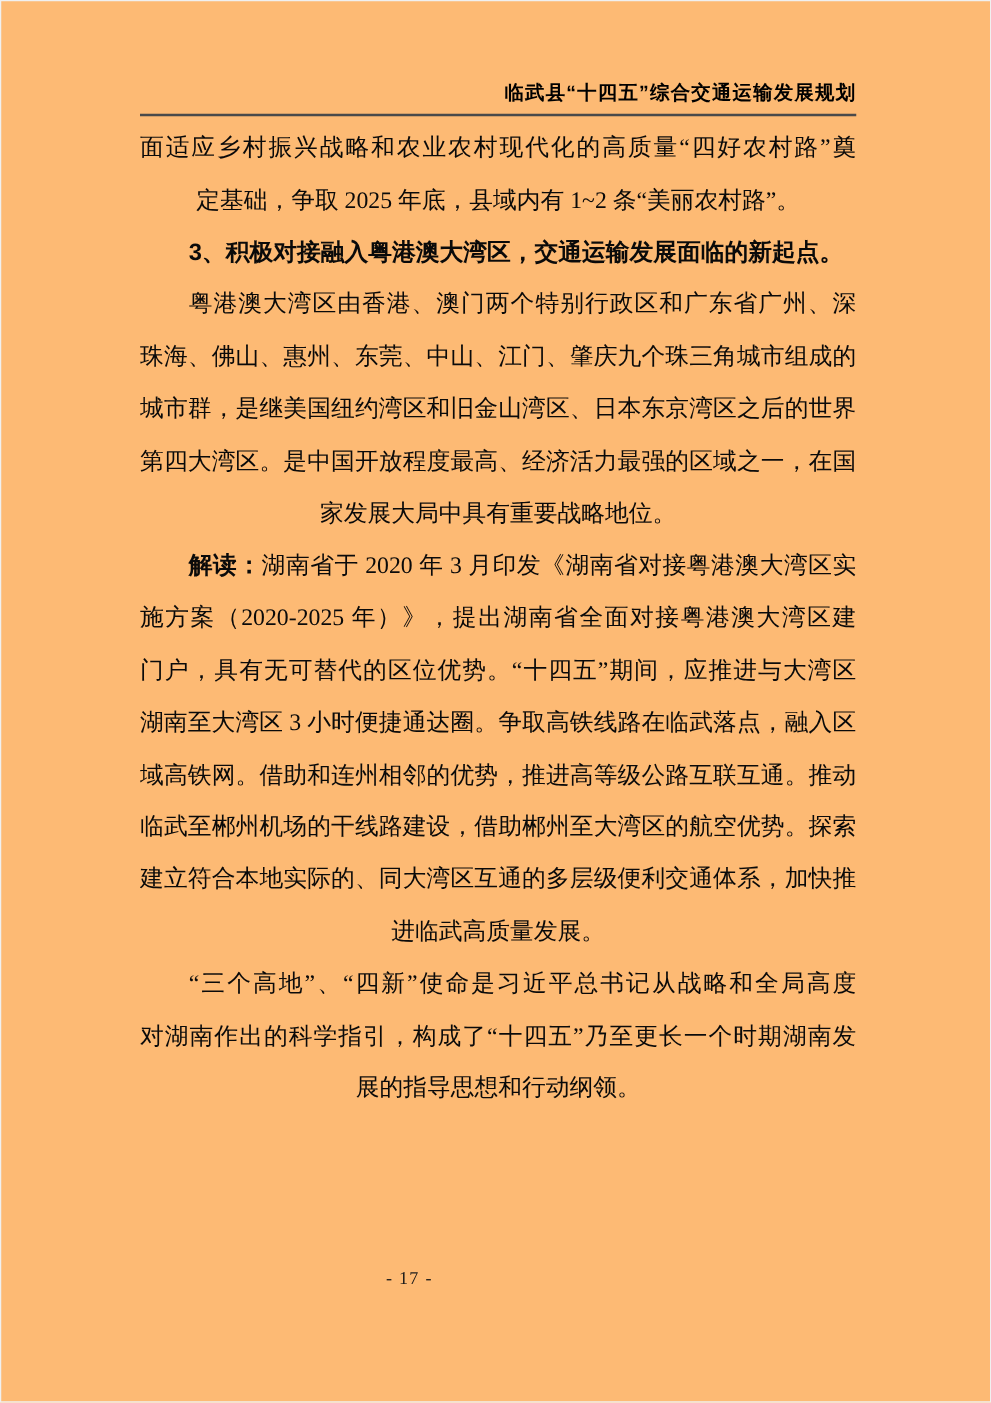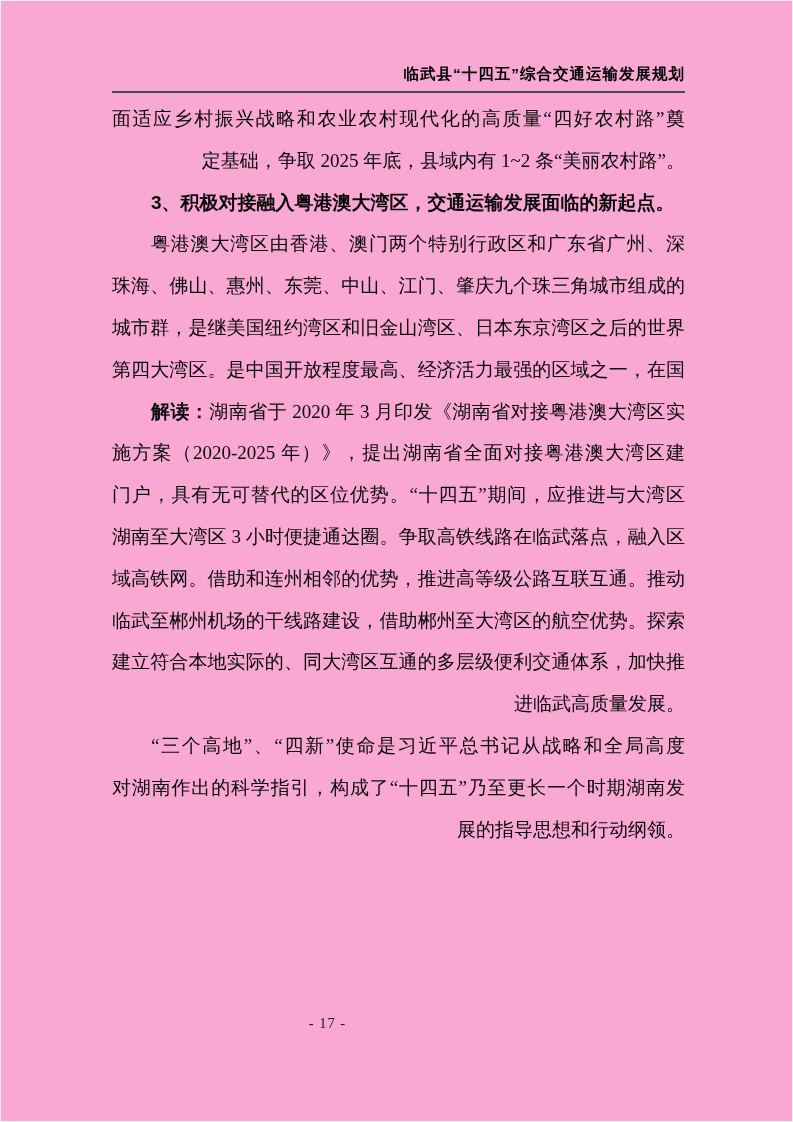--- a/index.html
+++ b/index.html
@@ -12,21 +12,21 @@
     height: 1122px;
     position: relative;
     font-family: "Liberation Serif", "DejaVu Serif", serif;
     color: #000000;
     overflow: hidden;
   }
   .page {
     position: absolute;
     left: 0; top: 0;
     width: 793px; height: 1122px;
-    background: #f9a8d4;
+    background: #fdba74;
     box-shadow: inset 0 0 0 1px #f0f0f0;
   }
   .header-title {
     position: absolute;
     left: 112px;
     top: 64px;
     width: 573px;
     text-align: right;
     font-family: "Liberation Sans", "DejaVu Sans", sans-serif;
     font-weight: 700;
@@ -48,21 +48,21 @@
     left: 112px;
     top: 98px;
     width: 573px;
   }
   .line {
     height: 41.8px;
     line-height: 41.8px;
     font-size: 19px;
     overflow: hidden;
     word-break: break-all;
-    text-align: right;
+    text-align: center;
     color: #0a0a0a;
   }
   .line.j {
     text-align: justify;
     text-align-last: justify;
   }
   .line.ind {
     text-indent: 39px;
   }
   .line.heading {
@@ -98,20 +98,21 @@
 
     <div class="line j">面适应乡村振兴战略和农业农村现代化的高质量“四好农村路”奠</div>
     <div class="line">定基础，争取 2025 年底，县域内有 1~2 条“美丽农村路”。</div>
 
     <div class="line heading ind">3、积极对接融入粤港澳大湾区，交通运输发展面临的新起点。</div>
 
     <div class="line j ind">粤港澳大湾区由香港、澳门两个特别行政区和广东省广州、深圳、</div>
     <div class="line j">珠海、佛山、惠州、东莞、中山、江门、肇庆九个珠三角城市组成的</div>
     <div class="line j">城市群，是继美国纽约湾区和旧金山湾区、日本东京湾区之后的世界</div>
     <div class="line j">第四大湾区。是中国开放程度最高、经济活力最强的区域之一，在国</div>
+    <div class="line">家发展大局中具有重要战略地位。</div>
 
     <div class="line j ind"><span class="lead-bold">解读：</span><span>湖南省于 2020 年 3 月印发《湖南省对接粤港澳大湾区实</span></div>
     <div class="line j">施方案（2020-2025 年）》，提出湖南省全面对接粤港澳大湾区建设，</div>
     <div class="line j">门户，具有无可替代的区位优势。“十四五”期间，应推进与大湾区</div>
     <div class="line j">湖南至大湾区 3 小时便捷通达圈。争取高铁线路在临武落点，融入区</div>
     <div class="line j">域高铁网。借助和连州相邻的优势，推进高等级公路互联互通。推动</div>
     <div class="line j">临武至郴州机场的干线路建设，借助郴州至大湾区的航空优势。探索</div>
     <div class="line j">建立符合本地实际的、同大湾区互通的多层级便利交通体系，加快推</div>
     <div class="line">进临武高质量发展。</div>
 

